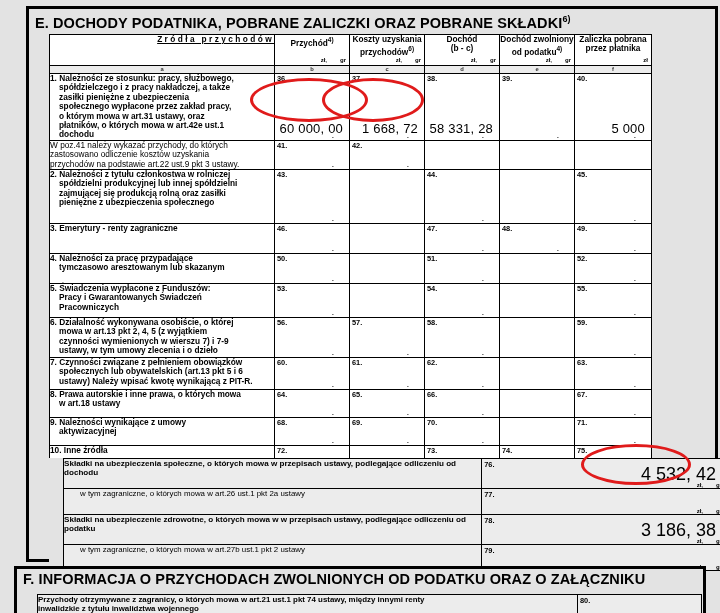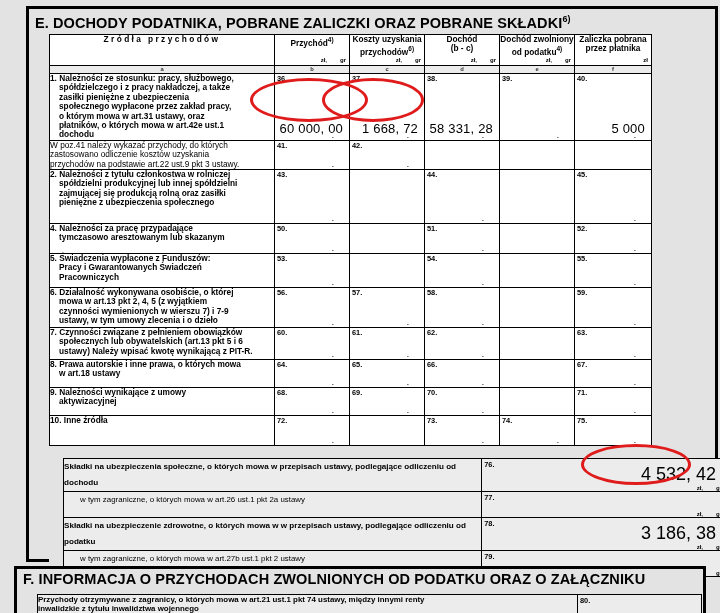--- a/index.html
+++ b/index.html
@@ -51,21 +51,21 @@
     font-weight:bold;
     font-size:8.6px;
     line-height:10px;
     padding:2px 1px 0 1px;
     position:relative;
     height:30px;
   }
   th.hd sup{font-size:6.5px;}
   th.hdsrc{
     background:#ececec;font-weight:bold;font-size:10px;
-    letter-spacing:2.4px;text-align:center;vertical-align:middle;
+    letter-spacing:2.4px;text-align:right;vertical-align:middle;text-decoration:underline;
   }
   .zlgr{position:absolute;right:3px;bottom:0px;font-size:6px;font-weight:bold;letter-spacing:0;}
   .zlgr span{display:inline-block;}
   .zl{margin-right:13px;}
 
   tr.letters td{
     background:#ececec;height:7px;font-size:5.8px;
     text-align:center;font-weight:bold;line-height:7px;color:#333;
     padding:0;
   }
@@ -101,21 +101,21 @@
     letter-spacing:.2px;white-space:nowrap;
   }
   td.gray{background:#d9d9d9;}
   td.thick{border:2px solid #000;}
 
   
   .lower{position:absolute;left:20px;top:449px;width:664px;}
   table.grid2{border-collapse:collapse;table-layout:fixed;width:664px;}
   table.grid2 td{border:1px solid #000;padding:0;vertical-align:top;background:#ececec;}
   td.lbl{
-    font-size:8.1px;font-weight:bold;line-height:16px;padding:3px 4px 2px 5px;background:#ececec;margin-top:17px;
+    font-size:8.1px;font-weight:bold;line-height:9px;padding:3px 4px 2px 5px;background:#ececec;margin-top:17px;
   }
   td.lbl.sub{font-weight:normal;padding-left:16px;font-size:7.9px;}
   td.lbox{position:relative;background:#fff;}
   td.lbox .no{position:absolute;left:2px;top:1px;font-size:7.4px;font-weight:bold;}
   td.lbox .val{
     position:absolute;right:10px;top:6px;font-size:18px;line-height:19px;white-space:nowrap;
   }
   td.lbox .zlgr2{position:absolute;right:4px;bottom:0;font-size:6px;font-weight:bold;}
   td.lbox .zlgr2 .zl{margin-right:13px;}
   .indentwrap{padding-left:14px;background:#e3e3e3;}
@@ -235,20 +235,42 @@
                 <span class="dot">.</span>
               </td>
               <td class="box gray"></td>
               <td class="box">
                 <span class="no">44.</span>
                 <span class="dot">.</span>
               </td>
               <td class="box gray"></td>
               <td class="box">
                 <span class="no">45.</span>
+                <span class="dot">.</span>
+              </td>
+            </tr>
+            <tr style="height:30px">
+              <td class="src">
+                <span class="ind">3. Emerytury - renty zagraniczne</span>
+              </td>
+              <td class="box">
+                <span class="no">46.</span>
+                <span class="dot">.</span>
+              </td>
+              <td class="box gray"></td>
+              <td class="box">
+                <span class="no">47.</span>
+                <span class="dot">.</span>
+              </td>
+              <td class="box">
+                <span class="no">48.</span>
+                <span class="dot">.</span>
+              </td>
+              <td class="box">
+                <span class="no">49.</span>
                 <span class="dot">.</span>
               </td>
             </tr>
             <tr style="height:30px">
               <td class="src">
                 <span class="ind">4. Należności za pracę przypadające</span>
                 <span class="ind2">tymczasowo aresztowanym lub skazanym</span>
               </td>
               <td class="box">
                 <span class="no">50.</span>

